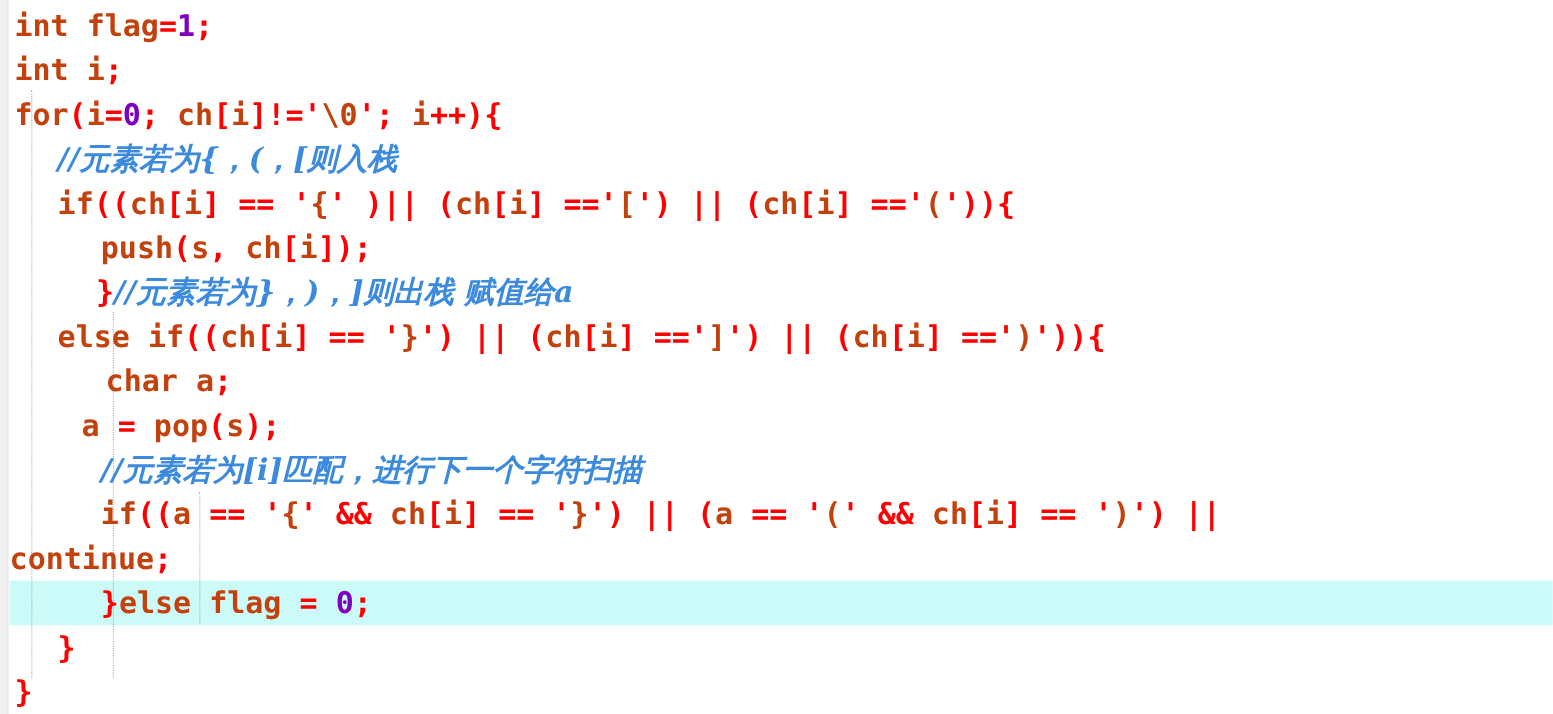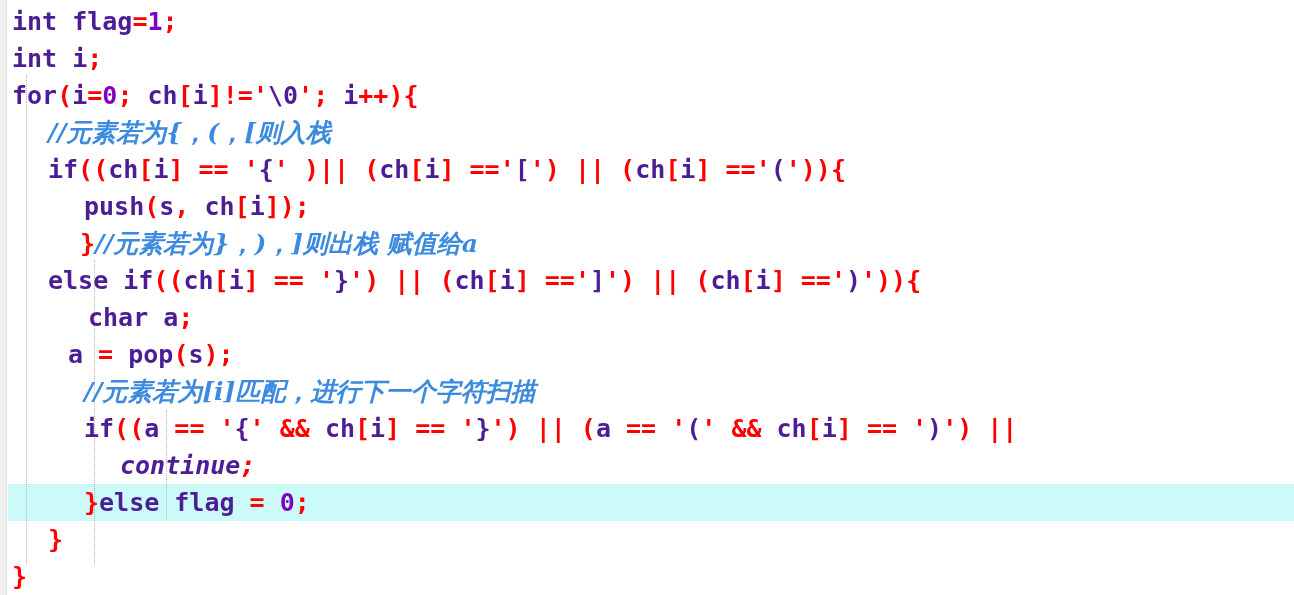--- a/index.html
+++ b/index.html
@@ -51,21 +51,21 @@
   }
   .line .txt { display: inline; }
   
   .line-highlight {
     position: absolute;
     left: 0;
     width: 1286px;
     height: 37px;
     background: #ccfaf9;
   }
-  .k  { color: #4c1d95; }     
+  .k  { color: #c2410c; }     
   .p  { color: #ff0000; }     
   .n  { color: #8000c0; }     
   .c  {                        
     color: #3b8ade;
     font-style: italic;
     font-weight: bold;
     font-family: "DejaVu Serif", "Liberation Serif", serif;
   }
 </style>
 </head>
@@ -90,20 +90,20 @@
         <div class="line" style="top: 77px; padding-left: 4px;"><span class="txt k">for</span><span class="txt p">(</span><span class="txt k">i</span><span class="txt p">=</span><span class="txt n">0</span><span class="txt p">; </span><span class="txt k">ch</span><span class="txt p">[</span><span class="txt k">i</span><span class="txt p">]!=</span><span class="txt p">'</span><span class="txt k">\0</span><span class="txt p">'</span><span class="txt p">; </span><span class="txt k">i</span><span class="txt p">++){</span></div>
         <div class="line" style="top: 114px; padding-left: 40px;"><span class="txt c">//元素若为{，(，[则入栈</span></div>
         <div class="line" style="top: 151px; padding-left: 40px;"><span class="txt k">if</span><span class="txt p">((</span><span class="txt k">ch</span><span class="txt p">[</span><span class="txt k">i</span><span class="txt p">] </span><span class="txt p">== </span><span class="txt p">'</span><span class="txt k">{</span><span class="txt p">'</span><span class="txt p"> )|| (</span><span class="txt k">ch</span><span class="txt p">[</span><span class="txt k">i</span><span class="txt p">] ==</span><span class="txt p">'</span><span class="txt k">[</span><span class="txt p">'</span><span class="txt p">) || (</span><span class="txt k">ch</span><span class="txt p">[</span><span class="txt k">i</span><span class="txt p">] ==</span><span class="txt p">'</span><span class="txt k">(</span><span class="txt p">'</span><span class="txt p">)){</span></div>
         <div class="line" style="top: 188px; padding-left: 76px;"><span class="txt k">push</span><span class="txt p">(</span><span class="txt k">s</span><span class="txt p">, </span><span class="txt k">ch</span><span class="txt p">[</span><span class="txt k">i</span><span class="txt p">]);</span></div>
         <div class="line" style="top: 225px; padding-left: 40px; margin-left: 32px;"><span class="txt p">}</span><span class="txt c">//元素若为}，)，]则出栈 赋值给a</span></div>
         <div class="line" style="top: 262px; padding-left: 40px;"><span class="txt k">else if</span><span class="txt p">((</span><span class="txt k">ch</span><span class="txt p">[</span><span class="txt k">i</span><span class="txt p">] </span><span class="txt p">== </span><span class="txt p">'</span><span class="txt k">}</span><span class="txt p">'</span><span class="txt p">) || (</span><span class="txt k">ch</span><span class="txt p">[</span><span class="txt k">i</span><span class="txt p">] ==</span><span class="txt p">'</span><span class="txt k">]</span><span class="txt p">'</span><span class="txt p">) || (</span><span class="txt k">ch</span><span class="txt p">[</span><span class="txt k">i</span><span class="txt p">] ==</span><span class="txt p">'</span><span class="txt k">)</span><span class="txt p">'</span><span class="txt p">)){</span></div>
         <div class="line" style="top: 299px; padding-left: 80px;"><span class="txt k">char a</span><span class="txt p">;</span></div>
         <div class="line" style="top: 336px; padding-left: 60px;"><span class="txt k">a </span><span class="txt p">= </span><span class="txt k">pop</span><span class="txt p">(</span><span class="txt k">s</span><span class="txt p">);</span></div>
         <div class="line" style="top: 373px; padding-left: 76px;"><span class="txt c">//元素若为[i]匹配，进行下一个字符扫描</span></div>
         <div class="line" style="top: 410px; padding-left: 76px;"><span class="txt k">if</span><span class="txt p">((</span><span class="txt k">a </span><span class="txt p">== </span><span class="txt p">'</span><span class="txt k">{</span><span class="txt p">' </span><span class="txt p">&amp;&amp; </span><span class="txt k">ch</span><span class="txt p">[</span><span class="txt k">i</span><span class="txt p">] </span><span class="txt p">== </span><span class="txt p">'</span><span class="txt k">}</span><span class="txt p">'</span><span class="txt p">) || (</span><span class="txt k">a </span><span class="txt p">== </span><span class="txt p">'</span><span class="txt k">(</span><span class="txt p">' </span><span class="txt p">&amp;&amp; </span><span class="txt k">ch</span><span class="txt p">[</span><span class="txt k">i</span><span class="txt p">] </span><span class="txt p">== </span><span class="txt p">'</span><span class="txt k">)</span><span class="txt p">'</span><span class="txt p">) ||</span></div>
-        <div class="line" style="top: 447px; padding-left: 112px; font-style: italic;"><span class="txt k">continue</span><span class="txt p">;</span></div>
+        <div class="line" style="top: 447px; "><span class="txt k">continue</span><span class="txt p">;</span></div>
         <div class="line" style="top: 484px; padding-left: 76px;"><span class="txt p">}</span><span class="txt k">else flag </span><span class="txt p">= </span><span class="txt n">0</span><span class="txt p">;</span></div>
         <div class="line" style="top: 521px; padding-left: 40px;"><span class="txt p">}</span></div>
         <div class="line" style="top: 558px; padding-left: 4px;"><span class="txt p">}</span></div>
       </div>
   </div>
 
 </div>
 
 </body></html>

